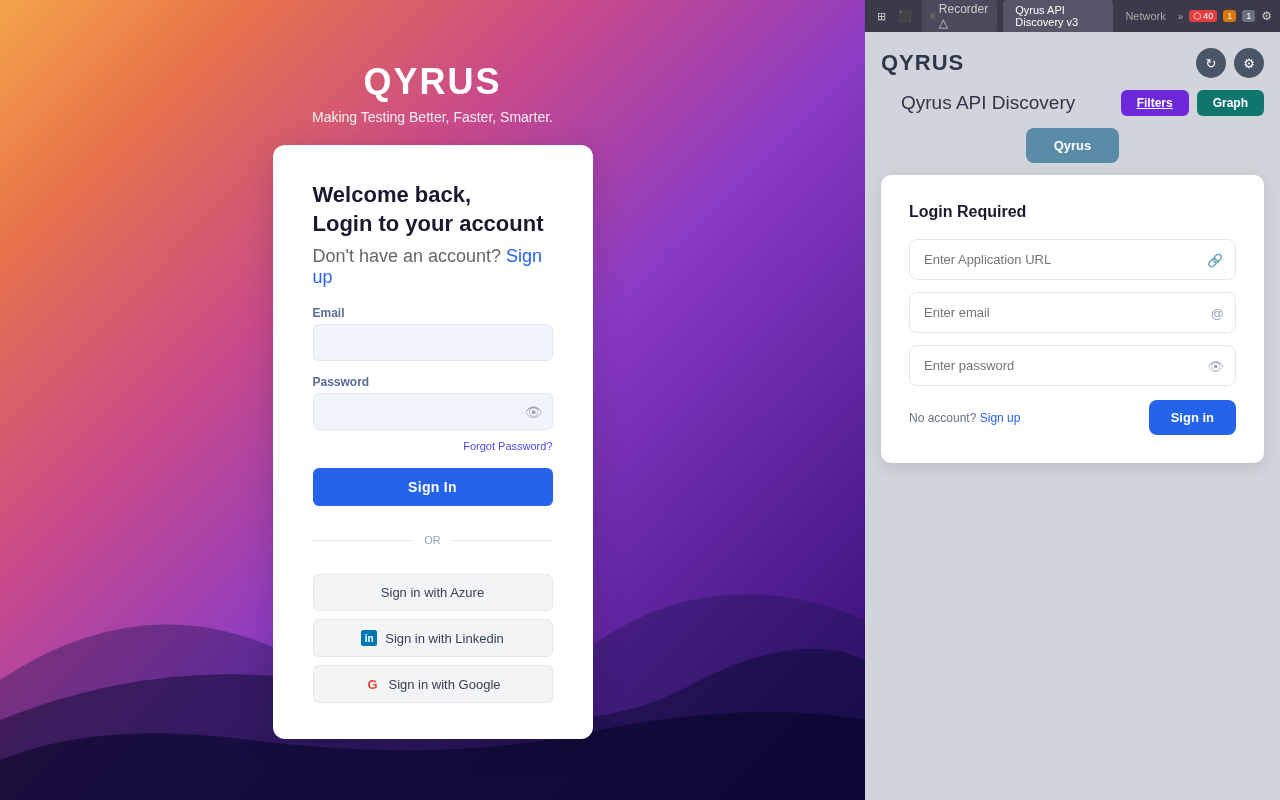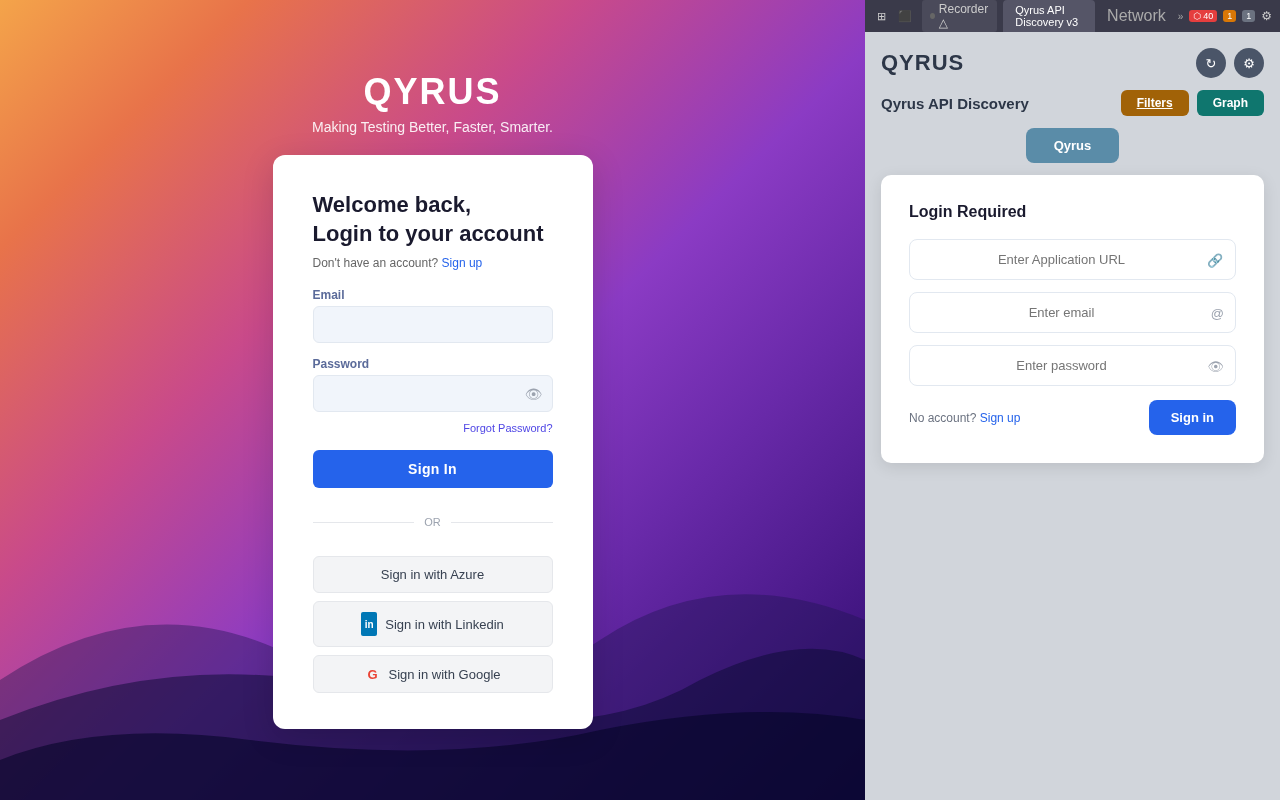--- a/index.html
+++ b/index.html
@@ -58,21 +58,21 @@
       box-shadow: 0 8px 32px rgba(0,0,0,0.15);
     }
     .welcome-title {
       font-size: 22px;
       font-weight: 700;
       color: #1a1a2e;
       line-height: 1.3;
       margin-bottom: 8px;
     }
     .signup-text {
-      font-size: 12px;
+      font-size: 18px;
       color: #666;
       margin-bottom: 18px;
     }
     .signup-link {
       color: #2563eb;
       text-decoration: none;
       cursor: pointer;
     }
     .field-label {
       font-size: 12px;
@@ -154,21 +154,21 @@
       display: flex;
       align-items: center;
       justify-content: center;
       gap: 8px;
     }
     .social-btn:last-child { margin-bottom: 0; }
     .linkedin-icon {
       background: #0077b5;
       color: white;
       width: 16px;
-      height: 24px;
+      height: 16px;
       border-radius: 2px;
       font-size: 10px;
       font-weight: 700;
       display: flex;
       align-items: center;
       justify-content: center;
       font-family: sans-serif;
     }
     .google-icon {
       width: 16px;
@@ -232,21 +232,21 @@
       color: white;
       font-size: 11px;
       padding: 4px 12px;
       border-radius: 4px 4px 0 0;
       display: flex;
       align-items: center;
       gap: 6px;
     }
     .network-label {
       color: #aaa;
-      font-size: 16px;
+      font-size: 11px;
       padding: 0 6px;
       cursor: pointer;
     }
     .expand-icon { color: #aaa; font-size: 10px; cursor: pointer; }
     .alert-badge {
       background: #e53e3e;
       color: white;
       font-size: 9px;
       padding: 1px 4px;
       border-radius: 3px;
@@ -310,38 +310,39 @@
       color: white;
       font-size: 13px;
       cursor: pointer;
     }
     .api-title-row {
       display: flex;
       align-items: center;
       justify-content: space-between;
     }
     .api-title {
-      font-size: 15px;
-      font-weight: 700;
+      font-size: 19px;
+      font-weight: 400;
       color: #2d3748;
+      margin-left: 20px;
     }
     .api-buttons {
       display: flex;
       gap: 8px;
     }
     .filter-btn, .graph-btn {
       padding: 6px 16px;
       border-radius: 6px;
       font-size: 12px;
       font-weight: 600;
       cursor: pointer;
       border: none;
     }
     .filter-btn {
-      background: #a16207;
+      background: #6d28d9;
       color: white;
       text-decoration: underline;
     }
     .graph-btn {
       background: #0f766e;
       color: white;
     }
     .record-btn {
       padding: 10px 28px;
       background: #5a8ca8;
@@ -373,21 +374,20 @@
     }
     .app-text-input {
       width: 100%;
       padding: 12px 36px 12px 14px;
       border: 1px solid #e2e8f0;
       border-radius: 8px;
       font-size: 13px;
       color: #9ca3af;
       outline: none;
       background: white;
-      text-align: center;
     }
     .input-icon {
       position: absolute;
       right: 12px;
       top: 50%;
       transform: translateY(-50%);
       color: #9ca3af;
       font-size: 13px;
     }
     .no-account-row {

